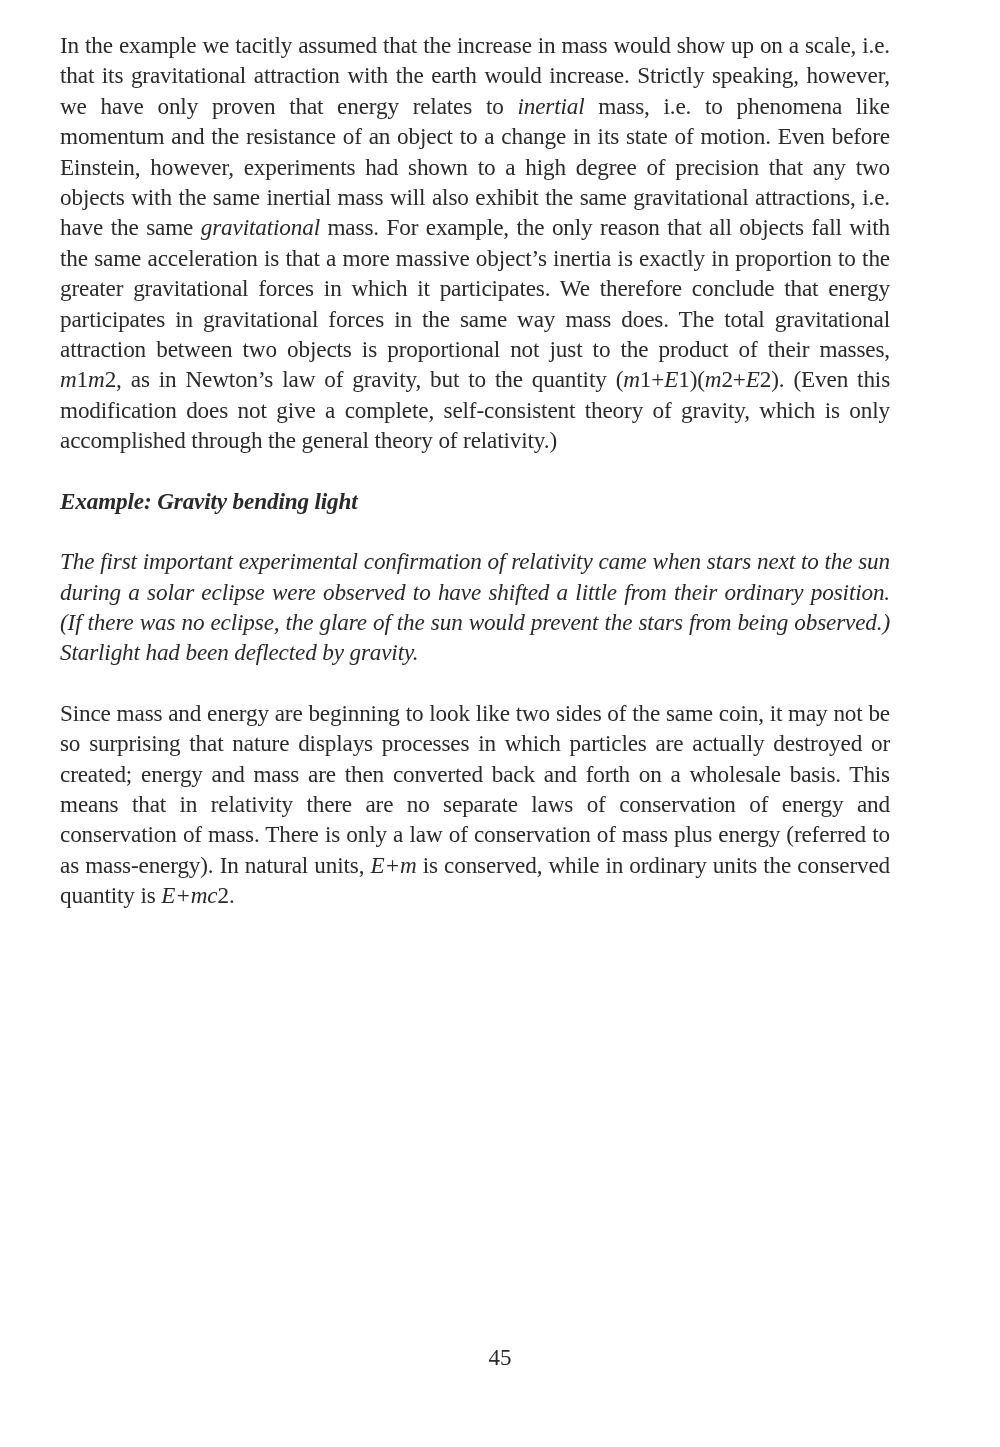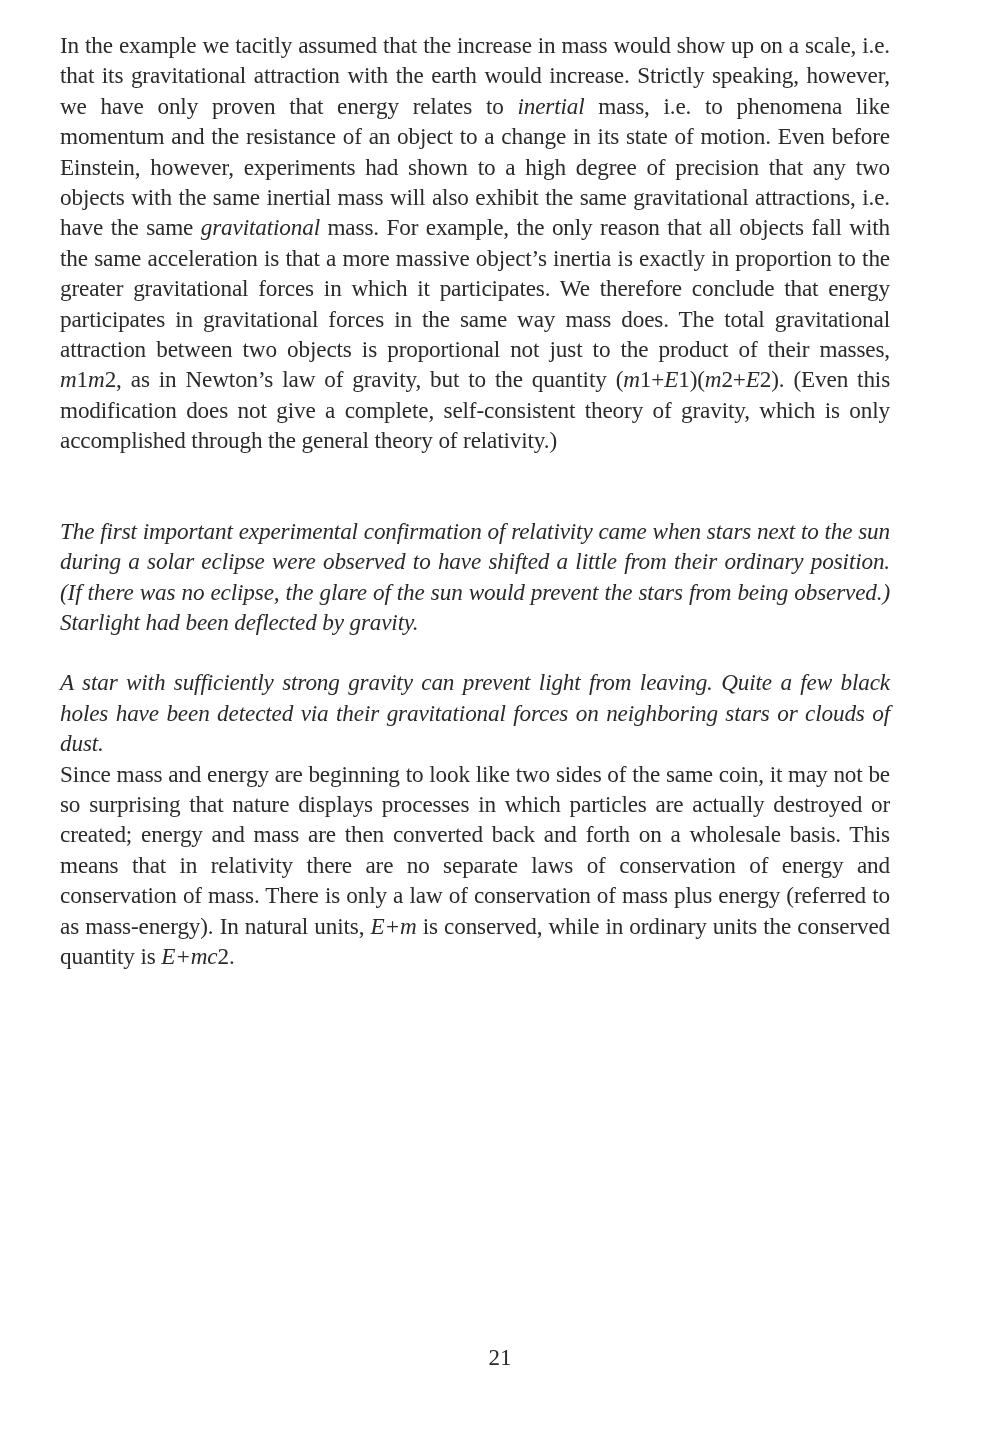--- a/index.html
+++ b/index.html
@@ -18,22 +18,22 @@
     }
   </style>
 </head>
 <body>
 
 <div class="page">
 
   <p class="p"><span>In the example we tacitly assumed that the increase in mass would show up on a scale, i.e. that its gravitational attraction with the earth would increase. Strictly speaking, however, we have only proven that energy relates to </span><span class="it">inertial</span><span> mass, i.e. to phenomena like momentum and the resistance of an object to a change in its state of motion. Even before Einstein, however, experiments had shown to a high degree of precision that any two objects with the same inertial mass will also exhibit the same gravitational attractions, i.e. have the same </span><span class="it">gravitational</span><span> mass. For example, the only reason that all objects fall with the same acceleration is that a more massive object’s inertia is exactly in proportion to the greater gravitational forces in which it participates. We therefore conclude that energy participates in gravitational forces in the same way mass does. The total gravitational attraction between two objects is proportional not just to the product of their masses, </span><span class="it">m</span><span>1</span><span class="it">m</span><span>2, as in Newton’s law of gravity, but to the quantity (</span><span class="it">m</span><span>1+</span><span class="it">E</span><span>1)(</span><span class="it">m</span><span>2+</span><span class="it">E</span><span>2). (Even this modification does not give a complete, self-consistent theory of gravity, which is only accomplished through the general theory of relativity.)</span></p>
 
   <div class="gap"></div>
+  <p class="p it b">Example: Gravity bending light</p>
   <div class="gap"></div>
   <p class="p it">The first important experimental confirmation of relativity came when stars next to the sun during a solar eclipse were observed to have shifted a little from their ordinary position. (If there was no eclipse, the glare of the sun would prevent the stars from being observed.) Starlight had been deflected by gravity.</p>
 
   <div class="gap"></div>
-  <p class="p it">A star with sufficiently strong gravity can prevent light from leaving. Quite a few black holes have been detected via their gravitational forces on neighboring stars or clouds of dust.</p>
 
   <p class="p"><span>Since mass and energy are beginning to look like two sides of the same coin, it may not be so surprising that nature displays processes in which particles are actually destroyed or created; energy and mass are then converted back and forth on a wholesale basis. This means that in relativity there are no separate laws of conservation of energy and conservation of mass. There is only a law of conservation of mass plus energy (referred to as mass-energy). In natural units, </span><span class="it">E+m</span><span> is conserved, while in ordinary units the conserved quantity is </span><span class="it">E+mc</span><span>2.</span></p>
 </div>
 
-<div class="page-number">21</div>
+<div class="page-number">45</div>
 
 </body></html>

